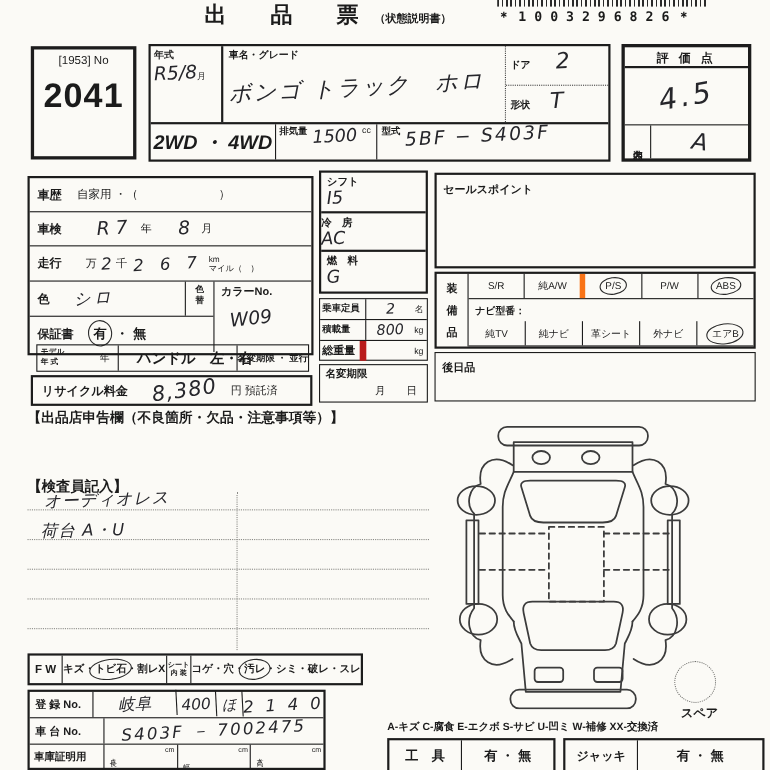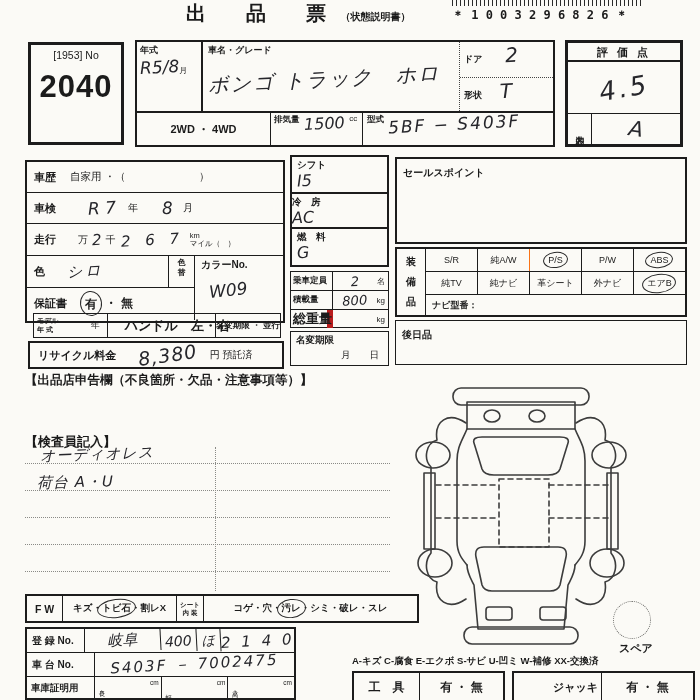--- a/index.html
+++ b/index.html
@@ -31,21 +31,21 @@
   <span style="font-size:20px;font-weight:bold;letter-spacing:10px;">出　品　票</span>
   <span style="font-size:10px;font-weight:bold;">（状態説明書）</span>
 </div>
 <div class="abs" style="left:452px;top:0;width:190px;">
   <div style="height:6px;background:repeating-linear-gradient(90deg,#2a2a2a 0 1.5px,transparent 1.5px 4px);"></div>
   <div class="nb" style="font-family:'DejaVu Sans Mono',monospace;font-size:12px;font-weight:bold;margin-top:1px;">＊ 1 0 0 3 2 9 6 8 2 6 ＊</div>
 </div>
 
 <div class="box" style="left:28px;top:42px;width:96px;height:103px;border-width:3px;">
   <div class="nb" style="font-size:10.5px;text-align:center;margin-top:4px;">[1953] No</div>
-  <div style="font-size:31px;font-weight:bold;text-align:center;margin-top:8px;letter-spacing:1px;">2040</div>
+  <div style="font-size:31px;font-weight:bold;text-align:center;margin-top:8px;letter-spacing:1px;">2041</div>
 </div>
 
 <div class="box" style="left:135px;top:40px;width:420px;height:107px;border-width:2.5px;">
   <div class="row" style="height:71px;border-bottom:2px solid #1c1c1c;">
     <div style="width:66px;height:100%;border-right:2px solid #1c1c1c;box-sizing:border-box;padding:2px 3px;">
       <div class="lbl nb" style="font-size:9px;">年式</div>
       <div class="nb"><span class="hw rot" style="font-size:17px;">R5/8</span><span style="font-size:8px;">月</span></div>
     </div>
     <div style="flex:1;height:100%;box-sizing:border-box;padding:2px 5px;">
       <div class="lbl nb" style="font-size:9px;">車名・グレード</div>
@@ -56,21 +56,21 @@
         <span class="lbl" style="font-size:9px;">ドア</span>
         <span class="hw rot" style="font-size:20px;margin-left:18px;">2</span>
       </div>
       <div style="padding:1px 4px;">
         <span class="lbl" style="font-size:9px;">形状</span>
         <span class="hw rot" style="font-size:20px;margin-left:14px;">T</span>
       </div>
     </div>
   </div>
   <div class="row" style="height:32px;">
-    <div class="nb" style="width:134px;height:100%;border-right:1.5px solid #1c1c1c;box-sizing:border-box;display:flex;align-items:center;justify-content:center;font-weight:bold;font-size:11px;">2WD ・ 4WD</div>
+    <div class="nb" style="width:114px;height:100%;border-right:1.5px solid #1c1c1c;box-sizing:border-box;display:flex;align-items:center;justify-content:center;font-weight:bold;font-size:18px;font-style:italic;">2WD ・ 4WD</div>
     <div class="nb" style="width:92px;height:100%;border-right:1.5px solid #1c1c1c;box-sizing:border-box;padding:1px 3px;">
       <span class="lbl" style="font-size:8.5px;vertical-align:top;">排気量</span>
       <span class="hw rot" style="font-size:16px;">1500</span>
       <span style="font-size:8px;vertical-align:top;">cc</span>
     </div>
     <div class="nb" style="flex:1;height:100%;box-sizing:border-box;padding:1px 4px;">
       <span class="lbl" style="font-size:8.5px;vertical-align:top;">型式</span>
       <span class="hw rot" style="font-size:17px;letter-spacing:2px;">5BF − S403F</span>
     </div>
   </div>
@@ -178,21 +178,21 @@
     <span class="lbl nb" style="width:42px;font-size:8.5px;border-right:1px solid #1c1c1c;height:100%;display:flex;align-items:center;padding-left:2px;box-sizing:border-box;">乗車定員</span>
     <span class="hw rot" style="flex:1;font-size:13px;text-align:center;">2</span>
     <span style="font-size:8px;margin-right:3px;">名</span>
   </div>
   <div class="row" style="height:19px;border-bottom:1px solid #1c1c1c;">
     <span class="lbl nb" style="width:42px;font-size:8.5px;border-right:1px solid #1c1c1c;height:100%;display:flex;align-items:center;padding-left:2px;box-sizing:border-box;">積載量</span>
     <span class="hw rot" style="flex:1;font-size:13px;text-align:center;">800</span>
     <span style="font-size:8px;margin-right:3px;">kg</span>
   </div>
   <div class="row" style="height:18px;">
-    <span class="lbl nb" style="width:42px;font-size:13px;border-right:6px solid #b91c1c;height:100%;display:flex;align-items:center;padding-left:2px;box-sizing:border-box;">総重量</span>
+    <span class="lbl nb" style="width:42px;font-size:10px;border-right:6px solid #b91c1c;height:100%;display:flex;align-items:center;padding-left:2px;box-sizing:border-box;">総重量</span>
     <span class="hw" style="flex:1;font-size:13px;text-align:center;"></span>
     <span style="font-size:8px;margin-right:3px;">kg</span>
   </div>
 </div>
 
 <div class="box" style="left:290px;top:331px;width:99px;height:35px;border-width:1.5px;padding:2px 5px;">
   <div class="lbl nb" style="font-size:9.5px;">名変期限</div>
   <div class="nb" style="font-size:9.5px;text-align:right;margin-top:2px;padding-right:4px;">月　　日</div>
 </div>
 
@@ -202,61 +202,61 @@
 
 <div class="box" style="left:395px;top:247px;width:292px;height:70px;border-width:2px;display:flex;">
   <div style="width:29px;border-right:1.5px solid #1c1c1c;box-sizing:border-box;display:flex;flex-direction:column;align-items:center;justify-content:space-around;padding:3px 0;">
     <span class="lbl" style="font-size:10px;">装</span>
     <span class="lbl" style="font-size:10px;">備</span>
     <span class="lbl" style="font-size:10px;">品</span>
   </div>
   <div style="flex:1;display:flex;flex-direction:column;">
     <div class="row" style="height:23px;border-bottom:1px solid #1c1c1c;">
       <span class="nb" style="flex:1;border-right:1px solid #1c1c1c;height:100%;display:flex;align-items:center;justify-content:center;font-size:9px;">S/R</span>
-      <span class="nb" style="flex:1;border-right:1px solid #f97316;height:100%;display:flex;align-items:center;justify-content:center;font-size:9px;">純A/W</span>
+      <span class="nb" style="flex:1;border-right:5px solid #f97316;height:100%;display:flex;align-items:center;justify-content:center;font-size:9px;">純A/W</span>
       <span class="nb" style="flex:1;border-right:1px solid #1c1c1c;height:100%;display:flex;align-items:center;justify-content:center;font-size:9px;">
           <span class="circ">P/S</span>
         </span>
       <span class="nb" style="flex:1;border-right:1px solid #1c1c1c;height:100%;display:flex;align-items:center;justify-content:center;font-size:9px;">P/W</span>
       <span class="nb" style="flex:1;height:100%;display:flex;align-items:center;justify-content:center;font-size:9px;">
           <span class="circ">ABS</span>
         </span>
+    </div>
+    <div class="row nb" style="flex:1;padding-left:6px;">
+      <span class="lbl" style="font-size:9px;">ナビ型番：</span>
     </div>
     <div class="row" style="height:23px;border-bottom:1px solid #1c1c1c;">
       <span class="nb" style="flex:1;border-right:1px solid #1c1c1c;height:100%;display:flex;align-items:center;justify-content:center;font-size:9px;">純TV</span>
       <span class="nb" style="flex:1;border-right:1px solid #1c1c1c;height:100%;display:flex;align-items:center;justify-content:center;font-size:9px;">純ナビ</span>
       <span class="nb" style="flex:1;border-right:1px solid #1c1c1c;height:100%;display:flex;align-items:center;justify-content:center;font-size:9px;">革シート</span>
       <span class="nb" style="flex:1;border-right:1px solid #1c1c1c;height:100%;display:flex;align-items:center;justify-content:center;font-size:9px;">外ナビ</span>
       <span class="nb" style="flex:1;height:100%;display:flex;align-items:center;justify-content:center;font-size:9px;">
           <span class="circ">エアB</span>
         </span>
-    </div>
-    <div class="row nb" style="flex:1;padding-left:6px;">
-      <span class="lbl" style="font-size:9px;">ナビ型番：</span>
     </div>
   </div>
 </div>
 
 <div class="box" style="left:395px;top:320px;width:292px;height:45px;border-width:1.5px;padding:3px 6px;">
   <span class="lbl nb" style="font-size:10px;">後日品</span>
 </div>
 
 <div class="abs" style="left:25px;top:433px;width:365px;height:158px;">
   <div class="lbl nb" style="font-size:13px;">【検査員記入】</div>
   <div class="dotline" style="left:0;top:30px;width:365px;"></div>
   <div class="dotline" style="left:0;top:57px;width:365px;"></div>
   <div class="dotline" style="left:0;top:84px;width:365px;"></div>
   <div class="dotline" style="left:0;top:111px;width:365px;"></div>
   <div class="dotline" style="left:0;top:138px;width:365px;"></div>
   <div class="abs" style="left:190px;top:14px;height:144px;border-left:1.2px dotted #8a8a86;"></div>
   <div class="hw nb abs" style="left:15px;top:12px;font-size:15px;transform:rotate(-2deg);letter-spacing:1px;">オーディオレス</div>
   <div class="hw nb abs" style="left:12px;top:40px;font-size:15px;transform:rotate(-1deg);letter-spacing:1px;">荷台 A・U</div>
 </div>
 
-<div class="box row" style="left:25px;top:594px;width:394px;height:29px;border-width:2.5px;">
+<div class="box row" style="left:25px;top:594px;width:305px;height:29px;border-width:2.5px;">
   <span class="lbl nb" style="width:36px;height:100%;border-right:1.5px solid #1c1c1c;box-sizing:border-box;display:flex;align-items:center;justify-content:center;font-size:10.5px;">F W</span>
   <span class="nb" style="width:114px;height:100%;border-right:1.5px solid #1c1c1c;box-sizing:border-box;display:flex;align-items:center;justify-content:center;font-size:9.5px;font-weight:bold;">
     <span>キズ・</span>
       <span class="circ">トビ石</span>
       <span>・割レX</span>
   </span>
   <span style="width:27px;height:100%;border-right:1.5px solid #1c1c1c;box-sizing:border-box;display:flex;flex-direction:column;align-items:center;justify-content:center;line-height:1.2;">
     <span style="font-size:6.5px;font-weight:bold;">シート</span>
     <span style="font-size:6.5px;font-weight:bold;">内 装</span>
   </span>
@@ -338,15 +338,15 @@
 <div class="abs" style="left:613px;top:601px;width:38px;height:38px;border:1.5px dotted #6b6b68;border-radius:50%;box-sizing:border-box;"></div>
 <div class="abs nb lbl" style="left:619px;top:641px;font-size:11px;">スペア</div>
 
 <div class="abs nb lbl" style="left:352px;top:655px;font-size:9.5px;">A-キズ C-腐食 E-エクボ S-サビ U-凹ミ W-補修 XX-交換済</div>
 
 <div class="box row" style="left:352px;top:671px;width:153px;height:32px;border-width:2px;">
   <span class="lbl nb" style="width:66px;height:100%;border-right:1.5px solid #1c1c1c;box-sizing:border-box;display:flex;align-items:center;justify-content:center;font-size:12px;">工　具</span>
   <span class="lbl nb" style="flex:1;display:flex;align-items:center;justify-content:center;font-size:12px;">有 ・ 無</span>
 </div>
 <div class="box row" style="left:512px;top:671px;width:183px;height:32px;border-width:2px;">
-  <span class="lbl nb" style="width:52px;height:100%;border-right:1.5px solid #1c1c1c;box-sizing:border-box;display:flex;align-items:center;justify-content:center;font-size:11px;margin-left:36px;">ジャッキ</span>
+  <span class="lbl nb" style="width:66px;height:100%;border-right:1.5px solid #1c1c1c;box-sizing:border-box;display:flex;align-items:center;justify-content:center;font-size:11px;">ジャッキ</span>
   <span class="lbl nb" style="flex:1;display:flex;align-items:center;justify-content:center;font-size:12px;">有 ・ 無</span>
 </div>
 
 </body></html>

